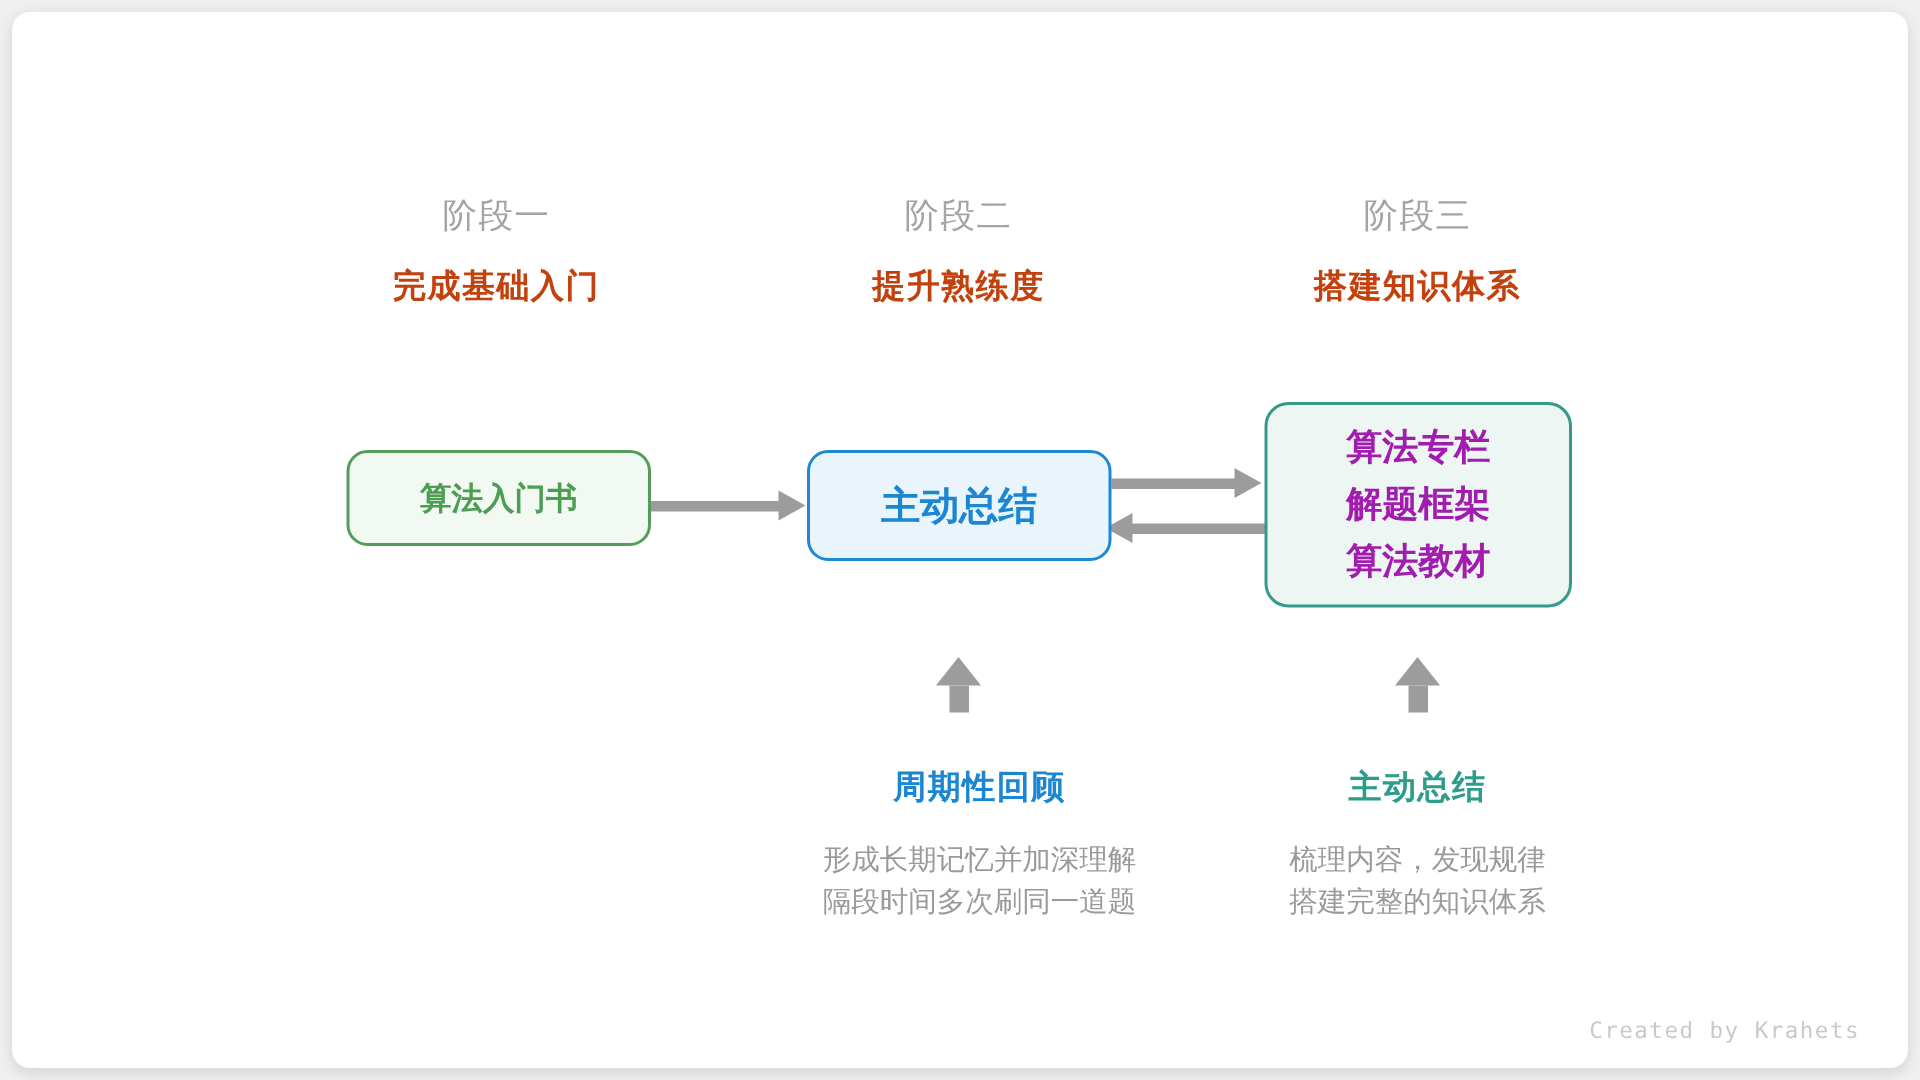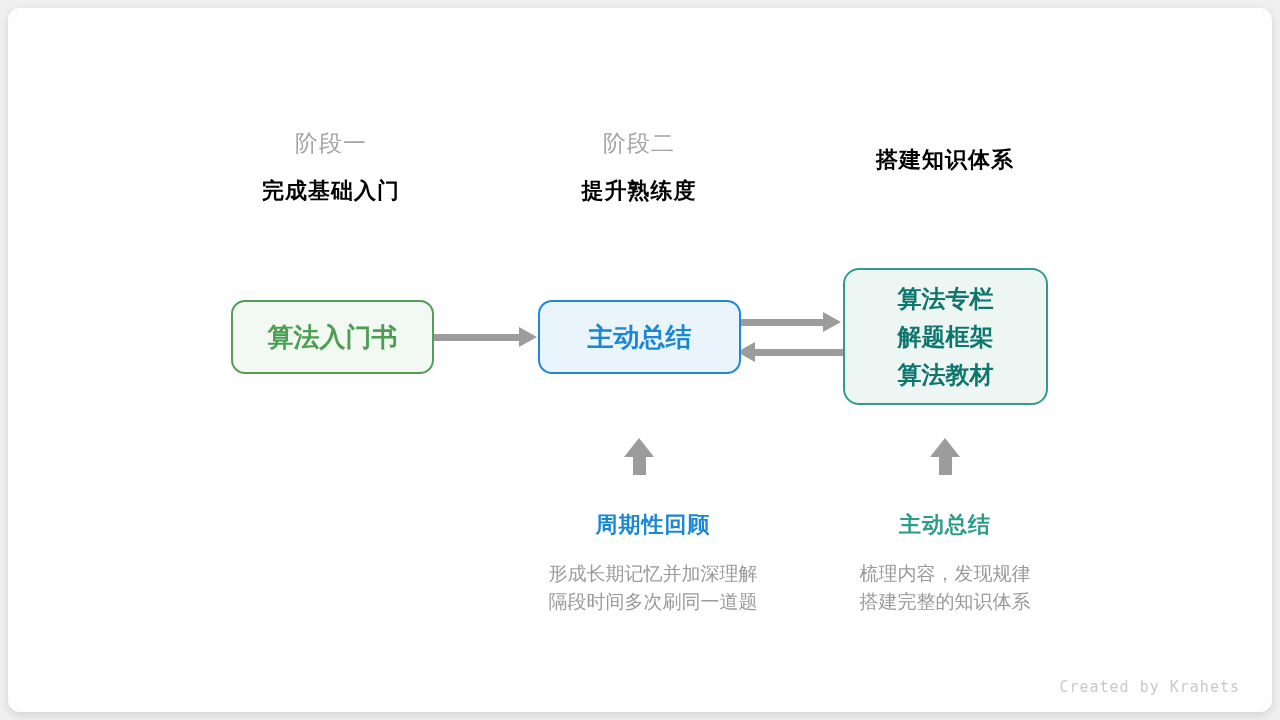--- a/index.html
+++ b/index.html
@@ -14,48 +14,48 @@
     position: absolute;
     left: 8px; top: 8px;
     width: 1264px; height: 704px;
     background: #ffffff;
     border-radius: 12px;
     box-shadow: 0 3px 10px rgba(0,0,0,0.13);
   }
   
   .stage { position: absolute; top: 120px; width: 300px; text-align: center; }
   .stage .label { font-size: 23px; color: #a4a4a4; letter-spacing: 1px; }
-  .stage .subtitle { margin-top: 17px; font-size: 22px; font-weight: 700; color: #000000; letter-spacing: 1px; }
+  .stage .subtitle { margin-top: 17px; font-size: 22px; font-weight: 700; color: #c2410c; letter-spacing: 1px; }
   .stage1 { left: 173px; }
   .stage2 { left: 481px; }
   .stage3 { left: 787px; }
   
   .node {
     position: absolute;
     box-sizing: border-box;
     border-radius: 14px;
     display: flex; flex-direction: column;
     align-items: center; justify-content: center;
     font-weight: 700;
     z-index: 2;
     background: #fff;
   }
   .node-green {
-    left: 223px; top: 292px; width: 203px; height: 74px;
+    left: 223px; top: 292px; width: 203px; height: 64px;
     border: 2.5px solid #569c59; background: #f2f8f2; color: #4b9e52;
-    font-size: 26px;
+    font-size: 21px;
   }
   .node-blue {
     left: 530px; top: 292px; width: 203px; height: 74px;
     border: 2.5px solid #1f88d5; background: #eaf4fc; color: #1b87d3;
     font-size: 26px;
   }
   .node-teal {
     left: 835px; top: 260px; width: 205px; height: 137px;
-    border: 2.5px solid #359a8b; background: #edf6f3; color: #0f766e;
+    border: 2.5px solid #359a8b; background: #edf6f3; color: #a21caf;
     font-size: 24px; border-radius: 16px;
   }
   .node-teal .line { line-height: 38px; }
   
   .shaft { position: absolute; height: 7px; background: #9c9c9c; z-index: 1; }
   .head-right {
     position: absolute; width: 0; height: 0; z-index: 1;
     border-top: 10px solid transparent; border-bottom: 10px solid transparent;
     border-left: 18px solid #9c9c9c;
   }
@@ -96,20 +96,21 @@
 
   <div class="stage stage1">
     <div class="label">阶段一</div>
     <div class="subtitle">完成基础入门</div>
   </div>
   <div class="stage stage2">
     <div class="label">阶段二</div>
     <div class="subtitle">提升熟练度</div>
   </div>
   <div class="stage stage3">
+    <div class="label">阶段三</div>
     <div class="subtitle">搭建知识体系</div>
   </div>
 
   <div class="node node-green">
     <div>算法入门书</div>
   </div>
   <div class="node node-blue">
     <div>主动总结</div>
   </div>
   <div class="node node-teal">

